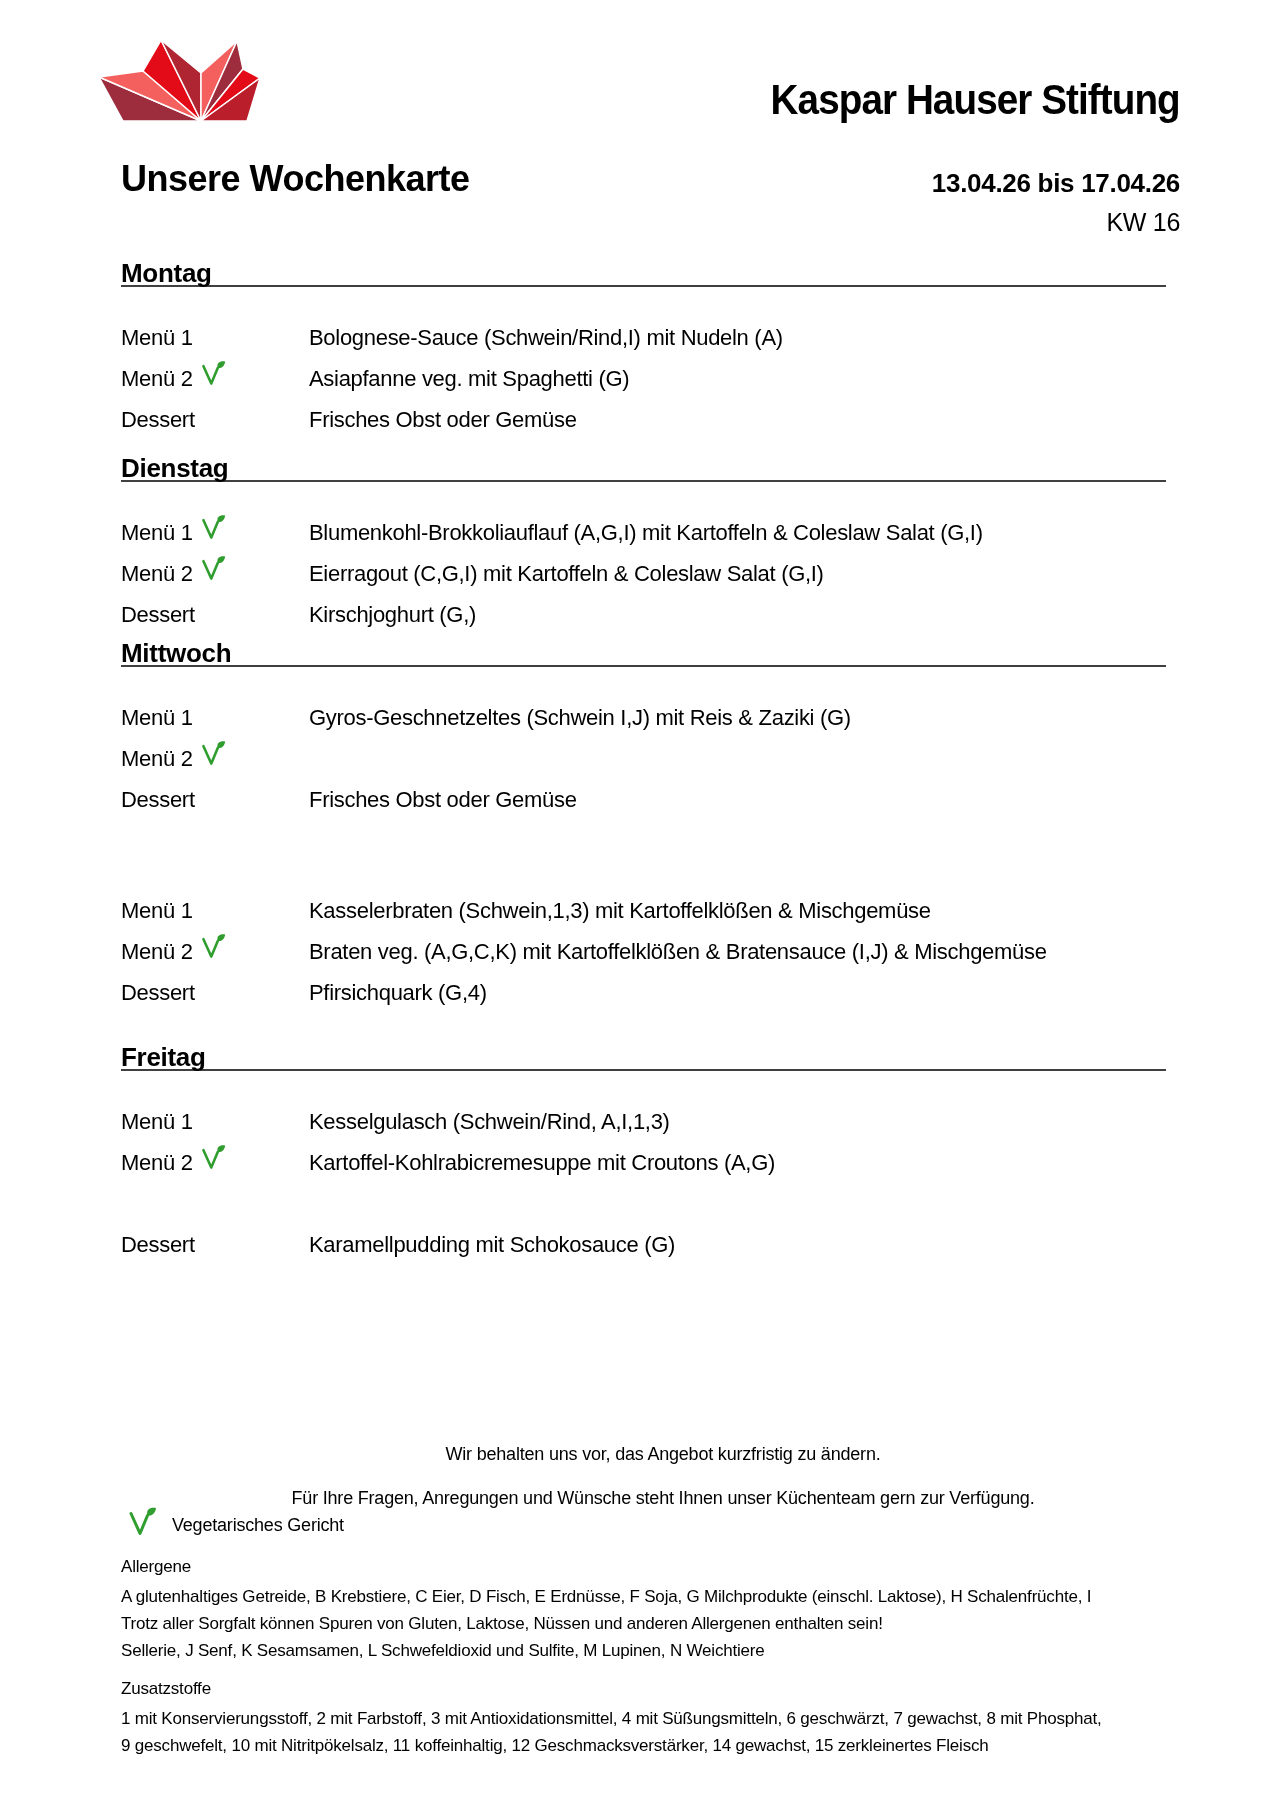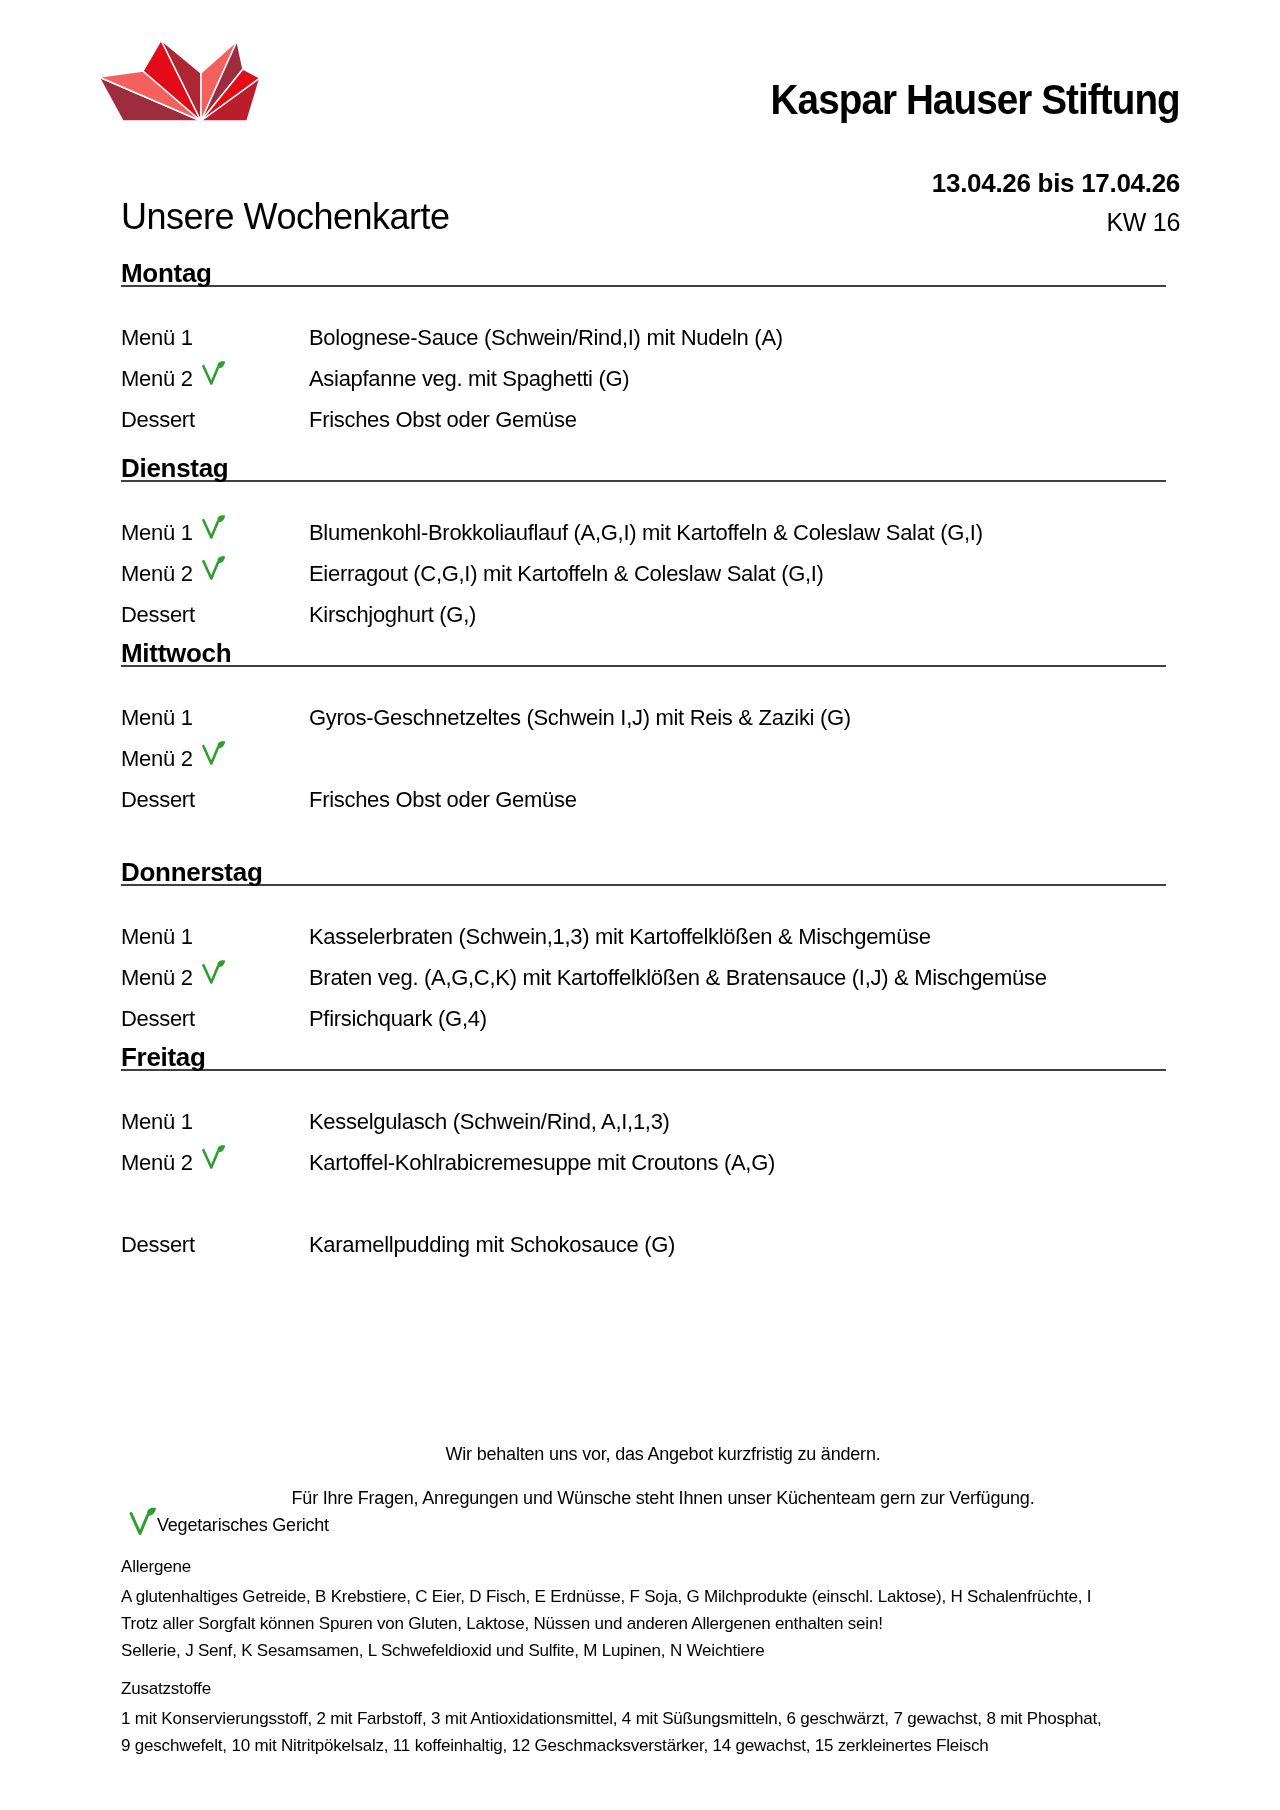--- a/index.html
+++ b/index.html
@@ -19,21 +19,21 @@
   .org-name {
     position: absolute; right: 100px; top: 76px;
     font-size: 42px; font-weight: bold;
     letter-spacing: -1px; white-space: nowrap;
     transform: scaleX(0.92); transform-origin: right center;
   }
   .title-row {
     position: absolute; left: 121px; right: 100px; top: 160px;
     display: flex; justify-content: space-between; align-items: flex-start;
   }
-  .page-title { font-size: 36px; font-weight: normal; letter-spacing: -0.5px; line-height: 1.05; margin-top: 38px; }
+  .page-title { font-size: 36px; font-weight: bold; letter-spacing: -0.5px; line-height: 1.05; }
   .date-range { font-size: 26px; font-weight: bold; padding-top: 8px; letter-spacing: -0.3px; }
   .calendar-week {
     position: absolute; right: 100px; top: 208px;
     font-size: 25px; font-weight: normal; letter-spacing: -0.3px;
   }
   
   .day { position: absolute; left: 121px; width: 1045px; }
   .day h2 {
     margin: 0; font-size: 26px; font-weight: bold;
     line-height: 24px; letter-spacing: -0.3px;
@@ -48,21 +48,21 @@
   .gap-row   { margin-top: 52px; }
   .veg-icon { position: relative; top: -5px; flex: none; }
   
   .notes {
     position: absolute; left: 121px; top: 1424px; width: 1084px;
     text-align: center; font-size: 18px; line-height: 28px; letter-spacing: -0.2px;
   }
   .notes p { margin: 16px; }
   .veg-legend {
     position: absolute; left: 127px; top: 1506px;
-    display: flex; align-items: flex-start; 
+    display: flex; align-items: flex-start; gap: 15px;
     font-size: 18px; letter-spacing: -0.2px;
   }
   .veg-legend .legend-label { margin-top: 9px; }
   .fineprint {
     position: absolute; left: 121px; top: 1553px; width: 1110px;
     font-size: 17px; line-height: 27px; letter-spacing: -0.2px;
   }
   .fineprint div { white-space: nowrap; }
   .fp-title { margin-top: 11px; }
   .fp-first { margin-top: 3px; }
@@ -166,21 +166,20 @@
   </div>
   <div class="menu-row next-row">
     <div class="cell-label">
         <span>Dessert</span>
       </div>
     <div class="dish">Frisches Obst oder Gemüse</div>
   </div>
 </div>
 
 <div class="day" style="top:860px">
-  <h2>Donnerstag</h2>
   <div class="menu-row first-row">
     <div class="cell-label">
         <span>Menü 1</span>
       </div>
     <div class="dish">Kasselerbraten (Schwein,1,3) mit Kartoffelklößen &amp; Mischgemüse</div>
   </div>
   <div class="menu-row next-row">
     <div class="cell-label">
         <span>Menü 2</span>
       <svg class="veg-icon" width="26" height="28" viewBox="0 0 30 32">

